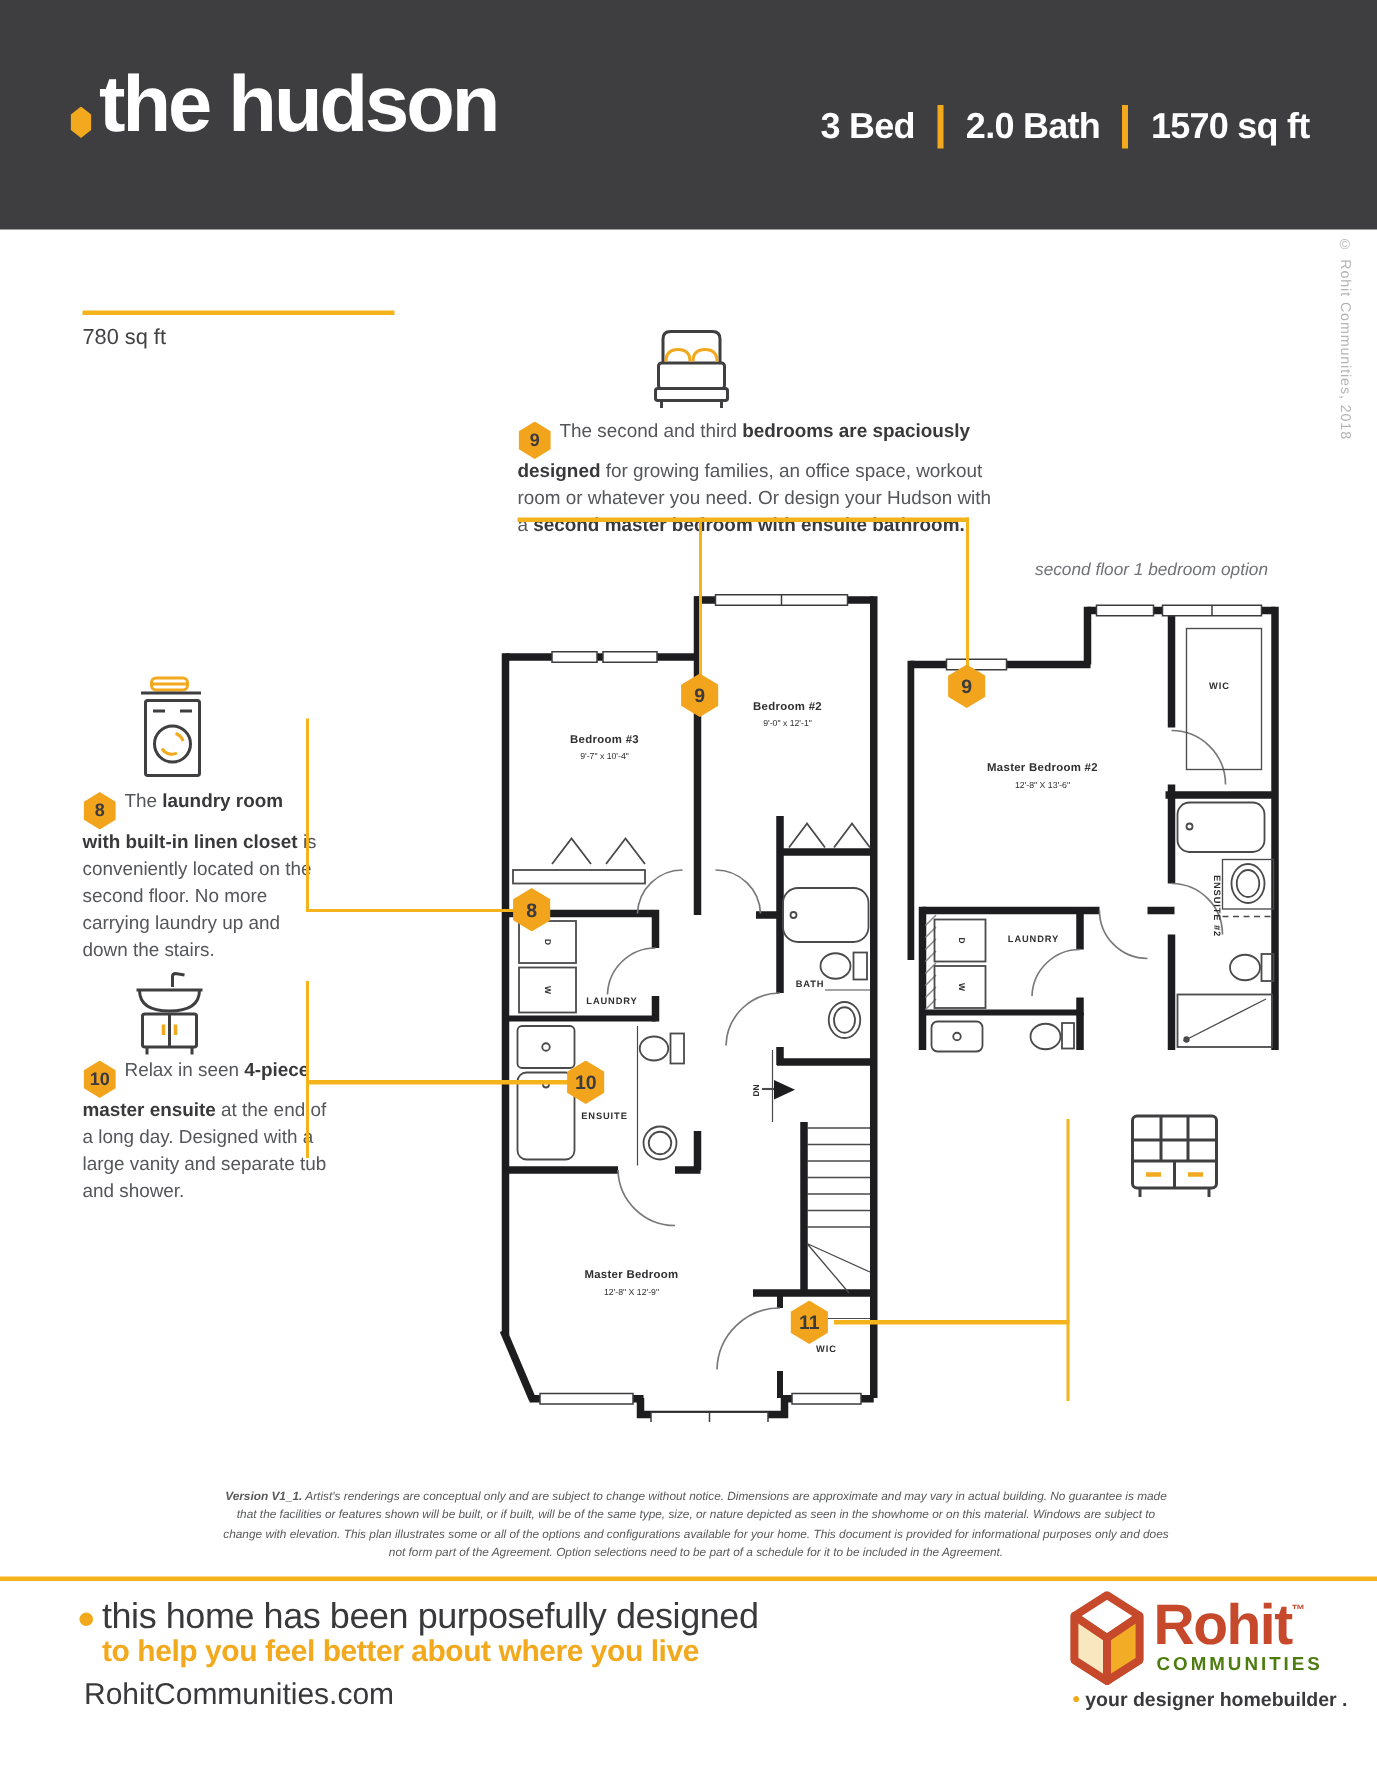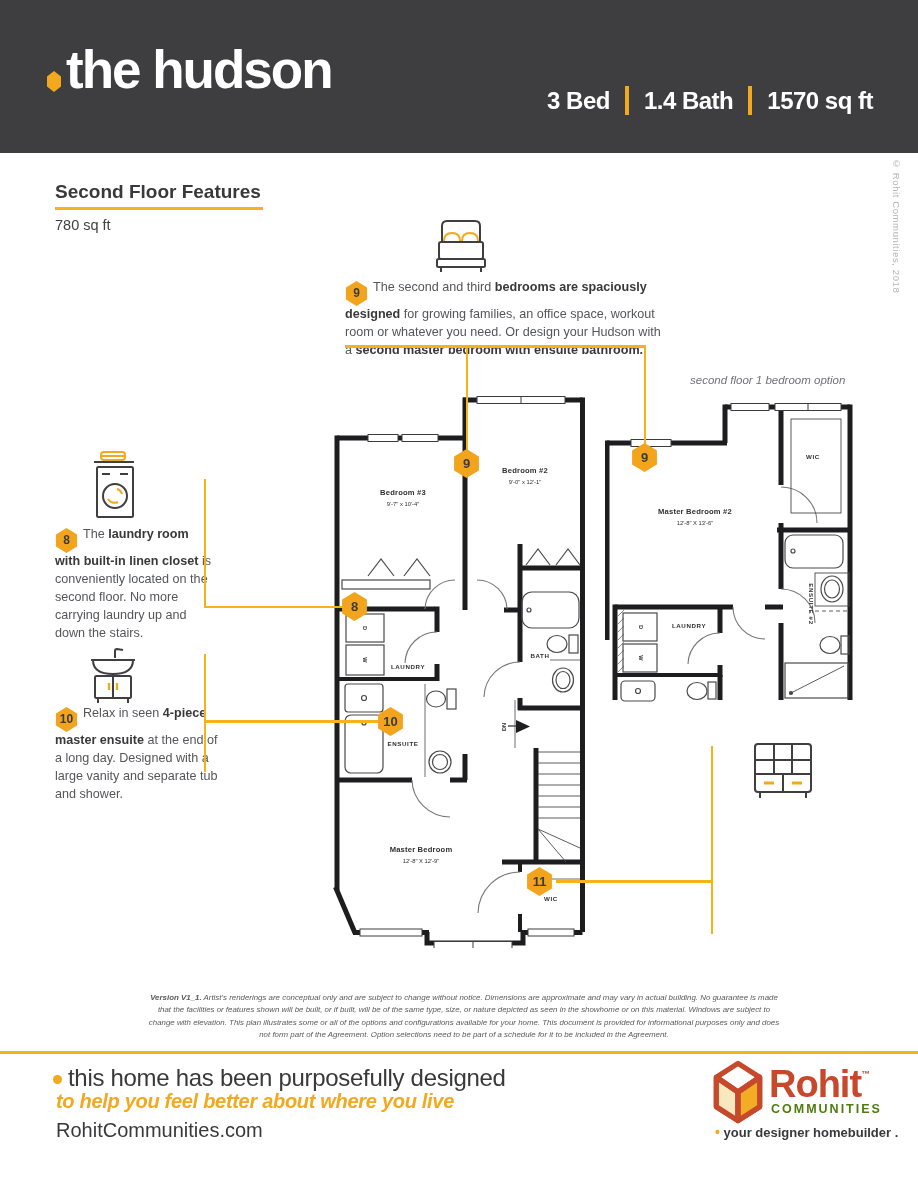--- a/index.html
+++ b/index.html
@@ -5,21 +5,21 @@
   html,body{margin:0;padding:0;background:#e8e8e8;}
   .page{position:relative;width:918px;height:1188px;background:#ffffff;overflow:hidden;
         font-family:"Liberation Sans",sans-serif;color:#3b3b3d;}
   
   .header{position:absolute;left:0;top:0;width:918px;height:153px;background:#3e3e40;}
   .title-hex{position:absolute;left:47px;top:71px;width:14px;height:21px;background:#f2a91d;
              clip-path:polygon(50% 0,100% 26%,100% 74%,50% 100%,0 74%,0 26%);}
   .app-title{position:absolute;left:66px;top:42px;font-size:53px;font-weight:bold;color:#ffffff;
              letter-spacing:-2px;line-height:1.05;}
   .specs{position:absolute;right:45px;top:70px;display:flex;align-items:center;gap:15px;
-         color:#ffffff;font-size:24px;font-weight:bold;letter-spacing:-0.5px;margin-top:16px;}
+         color:#ffffff;font-size:24px;font-weight:bold;letter-spacing:-0.5px;}
   .spec-sep{width:4px;height:29px;background:#f2a91d;}
   
   .side-copy{position:absolute;left:891px;top:158px;writing-mode:vertical-rl;
              font-size:9.5px;color:#b4b4b6;letter-spacing:0.6px;}
   
   .sec-title{position:absolute;left:55px;top:181px;font-size:19px;font-weight:bold;color:#39393b;}
   .sec-rule{position:absolute;left:55px;top:207px;width:208px;height:3px;background:#f5b31b;}
   .sec-area{position:absolute;left:55px;top:217px;font-size:14.5px;color:#414143;}
   
   .feature{position:absolute;font-size:12.6px;line-height:1.42;color:#55565a;}
@@ -41,50 +41,49 @@
   .rtiny{font-size:5.6px;font-weight:bold;}
   .opt-title{position:absolute;left:690px;top:374px;font-size:11.5px;font-style:italic;color:#717276;}
   
   .disclaimer{position:absolute;left:144px;top:992px;width:640px;text-align:center;
               font-size:7.9px;font-style:italic;color:#58595b;line-height:1.55;}
   .disclaimer .ver{font-weight:bold;}
   
   .foot-rule{position:absolute;left:0;top:1051px;width:918px;height:3px;background:#f5b31b;}
   .foot-bullet{position:absolute;left:53px;top:1075px;width:9px;height:9px;border-radius:50%;background:#f2a91d;}
   .tagline1{position:absolute;left:68px;top:1064px;font-size:24px;font-weight:normal;color:#39393b;letter-spacing:-0.3px;}
-  .tagline2{position:absolute;left:56px;top:1090px;font-size:20px;font-weight:bold;color:#f2a91d;letter-spacing:-0.3px;font-style:italic;}
+  .tagline2{position:absolute;left:68px;top:1090px;font-size:20px;font-weight:bold;color:#f2a91d;letter-spacing:-0.3px;}
   .website{position:absolute;left:56px;top:1119px;font-size:20px;font-weight:500;color:#39393b;}
   .logo{position:absolute;left:712px;top:1056px;width:170px;}
   .logo-cube{position:absolute;left:0;top:4px;}
   .logo-brand{position:absolute;left:57px;top:7px;font-size:38px;font-weight:bold;color:#c6492b;letter-spacing:-1px;}
   .logo-tm{font-size:9px;vertical-align:20px;letter-spacing:0;}
   .logo-sub{position:absolute;left:59px;top:46px;font-size:12.5px;font-weight:bold;color:#4d7c0f;letter-spacing:2px;}
   .logo-slogan{position:absolute;left:3px;top:68px;font-size:13px;font-weight:bold;color:#39393b;white-space:nowrap;}
   .logo-slogan .dot{color:#f2a91d;font-size:14px;}
 </style>
 </head>
 <body>
 
 <div class="page">
 
   <div class="header">
     <div class="title-hex"></div>
     <div class="app-title">the hudson</div>
     <div class="specs">
       <span>3 Bed</span>
       <span class="spec-sep"></span>
-      <span>1.4 Bath</span>
+      <span>2.0 Bath</span>
       <span class="spec-sep"></span>
       <span>1570 sq ft</span>
     </div>
   </div>
 
   <div class="side-copy">© Rohit Communities, 2018</div>
 
-  <div class="sec-title">Second Floor Features</div>
   <div class="sec-rule"></div>
   <div class="sec-area">780 sq ft</div>
 
   <svg class="icon" style="left:436px;top:218px" width="50" height="56" viewBox="0 0 50 56">
     <g fill="none" stroke="#3f3f41" stroke-width="2" stroke-linejoin="round">
       <path d="M6,24 V8 Q6,3 11,3 H39 Q44,3 44,8 V24"></path>
       <rect x="3" y="24" width="44" height="17" rx="2"></rect>
       <rect x="1" y="41" width="48" height="8" rx="1.5"></rect>
       <path d="M5,49 V54 M45,49 V54"></path>
     </g>

